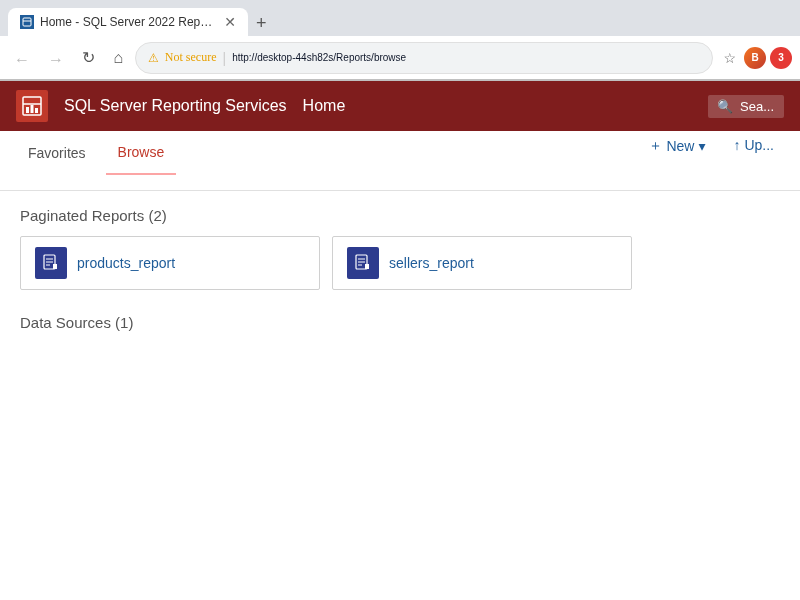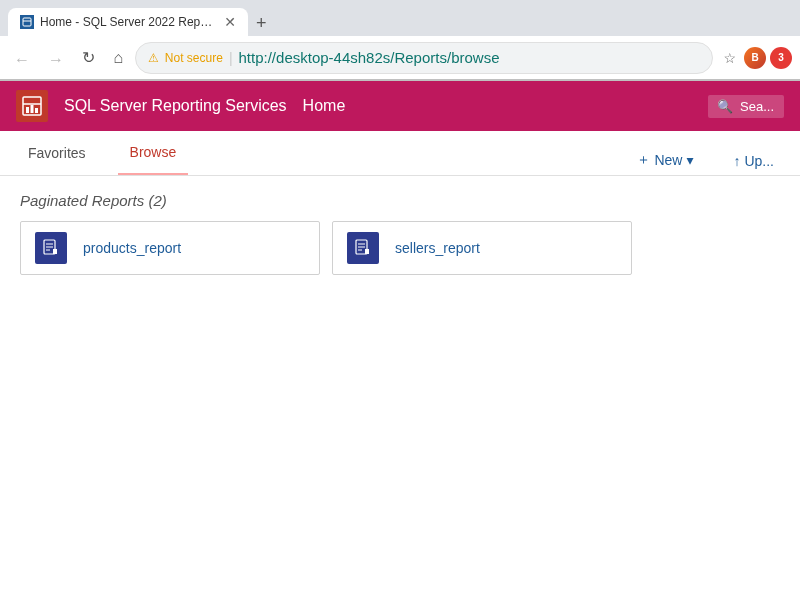--- a/index.html
+++ b/index.html
@@ -14,49 +14,49 @@
     .tab-favicon svg { width: 10px; height: 10px; }
     .tab-title { flex: 1; overflow: hidden; text-overflow: ellipsis; white-space: nowrap; font-size: 12px; }
     .tab-close { font-size: 14px; color: #666; cursor: pointer; line-height: 1; }
     .new-tab-btn { background: none; border: none; font-size: 18px; color: #555; cursor: pointer; padding: 0 8px; margin-bottom: 2px; }
 
     .address-bar { display: flex; align-items: center; background: #fff; padding: 4px 8px; gap: 6px; height: 44px; border-bottom: 1px solid #c0c0c0; }
     .nav-btn { background: none; border: none; font-size: 16px; color: #555; cursor: pointer; padding: 4px 6px; border-radius: 50%; }
     .nav-btn.disabled { color: #bbb; cursor: default; }
     .address-input-wrap { flex: 1; display: flex; align-items: center; background: #f1f3f4; border-radius: 20px; padding: 4px 12px; gap: 6px; border: 1px solid #e0e0e0; height: 32px; }
     .lock-icon { color: #e8a000; font-size: 12px; }
-    .not-secure-text { font-size: 12px; color: #e8a000; }
-    .address-text { font-size: 15px; color: #0f766e; flex: 1; }
+    .not-secure-text { font-size: 12px; color: #e8a000; font-family: Liberation Serif, serif; }
+    .address-text { font-size: 10px; color: #0f172a; flex: 1; }
     .address-actions { display: flex; align-items: center; gap: 4px; }
     .addr-btn { background: none; border: none; font-size: 14px; color: #666; cursor: pointer; padding: 4px; }
     .brave-icon { width: 22px; height: 22px; background: linear-gradient(135deg, #f47522, #c0392b); border-radius: 50%; display: flex; align-items: center; justify-content: center; color: white; font-size: 10px; font-weight: bold; }
     .notif-badge { width: 22px; height: 22px; background: #e53935; border-radius: 50%; display: flex; align-items: center; justify-content: center; color: white; font-size: 10px; font-weight: bold; }
 
     
-    .app-header { background: #be185d; display: flex; align-items: center; padding: 0 16px; height: 50px; gap: 16px; }
+    .app-header { background: #7f1d1d; display: flex; align-items: center; padding: 0 16px; height: 50px; gap: 16px; }
     .app-logo { background: #c0392b; width: 32px; height: 32px; display: flex; align-items: center; justify-content: center; border-radius: 2px; }
     .app-logo svg { width: 20px; height: 20px; }
     .app-title { color: white; font-size: 16px; font-weight: 300; }
     .app-page { color: white; font-size: 16px; font-weight: 400; }
     .header-spacer { flex: 1; }
     .search-box { display: flex; align-items: center; background: rgba(255,255,255,0.2); border-radius: 2px; padding: 4px 10px; gap: 6px; color: white; font-size: 13px; }
 
     
-    .toolbar { display: flex; align-items: flex-end; padding: 0 16px; border-bottom: 1px solid #e0e0e0; height: 45px; gap: 20px; }
+    .toolbar { display: flex; align-items: flex-start; padding: 0 16px; border-bottom: 1px solid #e0e0e0; height: 60px; gap: 8px; }
     .tab-btn { background: none; border: none; padding: 8px 12px; font-size: 14px; color: #555; cursor: pointer; height: 44px; position: relative; }
     .tab-btn.active { color: #c0392b; border-bottom: 2px solid #fca5a5; font-weight: 500; }
     .toolbar-spacer { flex: 1; }
     .toolbar-action { display: flex; align-items: center; gap: 4px; background: none; border: none; color: #1f5c99; font-size: 14px; cursor: pointer; padding: 6px 10px; }
 
     
     .content { padding: 16px 20px; }
     .section-title { font-size: 15px; color: #333; margin-bottom: 12px; font-weight: 400; }
-    .section-title span { color: #555; font-style: italic; }
+    .section-title span { color: #555; }
     .items-grid { display: flex; flex-wrap: wrap; gap: 12px; margin-bottom: 24px; }
-    .item-card { display: flex; align-items: center; gap: 16px; border: 1px solid #d0d0d0; border-radius: 2px; padding: 10px 14px; min-width: 300px; max-width: 320px; cursor: pointer; background: #fff; }
+    .item-card { display: flex; align-items: center; gap: 10px; border: 1px solid #d0d0d0; border-radius: 2px; padding: 10px 14px; min-width: 300px; max-width: 320px; cursor: pointer; background: #fff; }
     .item-icon { width: 32px; height: 32px; background: #2d3b8e; border-radius: 2px; display: flex; align-items: center; justify-content: center; flex-shrink: 0; }
     .item-icon.datasource { background: #1a1a1a; }
     .item-icon svg { width: 18px; height: 18px; }
     .item-name { font-size: 14px; color: #1f5c99; }
   </style>
 </head>
 <body>
 
 <div class="browser-chrome">
   <div class="tab-bar">
@@ -157,13 +157,17 @@
           <line x1="4" y1="5" x2="11" y2="5" stroke="white" stroke-width="1"></line>
           <line x1="4" y1="8" x2="11" y2="8" stroke="white" stroke-width="1"></line>
           <line x1="4" y1="11" x2="8" y2="11" stroke="white" stroke-width="1"></line>
           <path d="M11 10 L15 10 L15 15 L11 15 Z" fill="white" stroke="none"></path>
         </svg>
       </div>
       <span class="item-name">sellers_report</span>
     </div>
   </div>
 
+  <div class="section-title">
+    <span>Data Sources</span>
+    <span>(1)</span>
+  </div>
 </div>
 
 </body></html>

